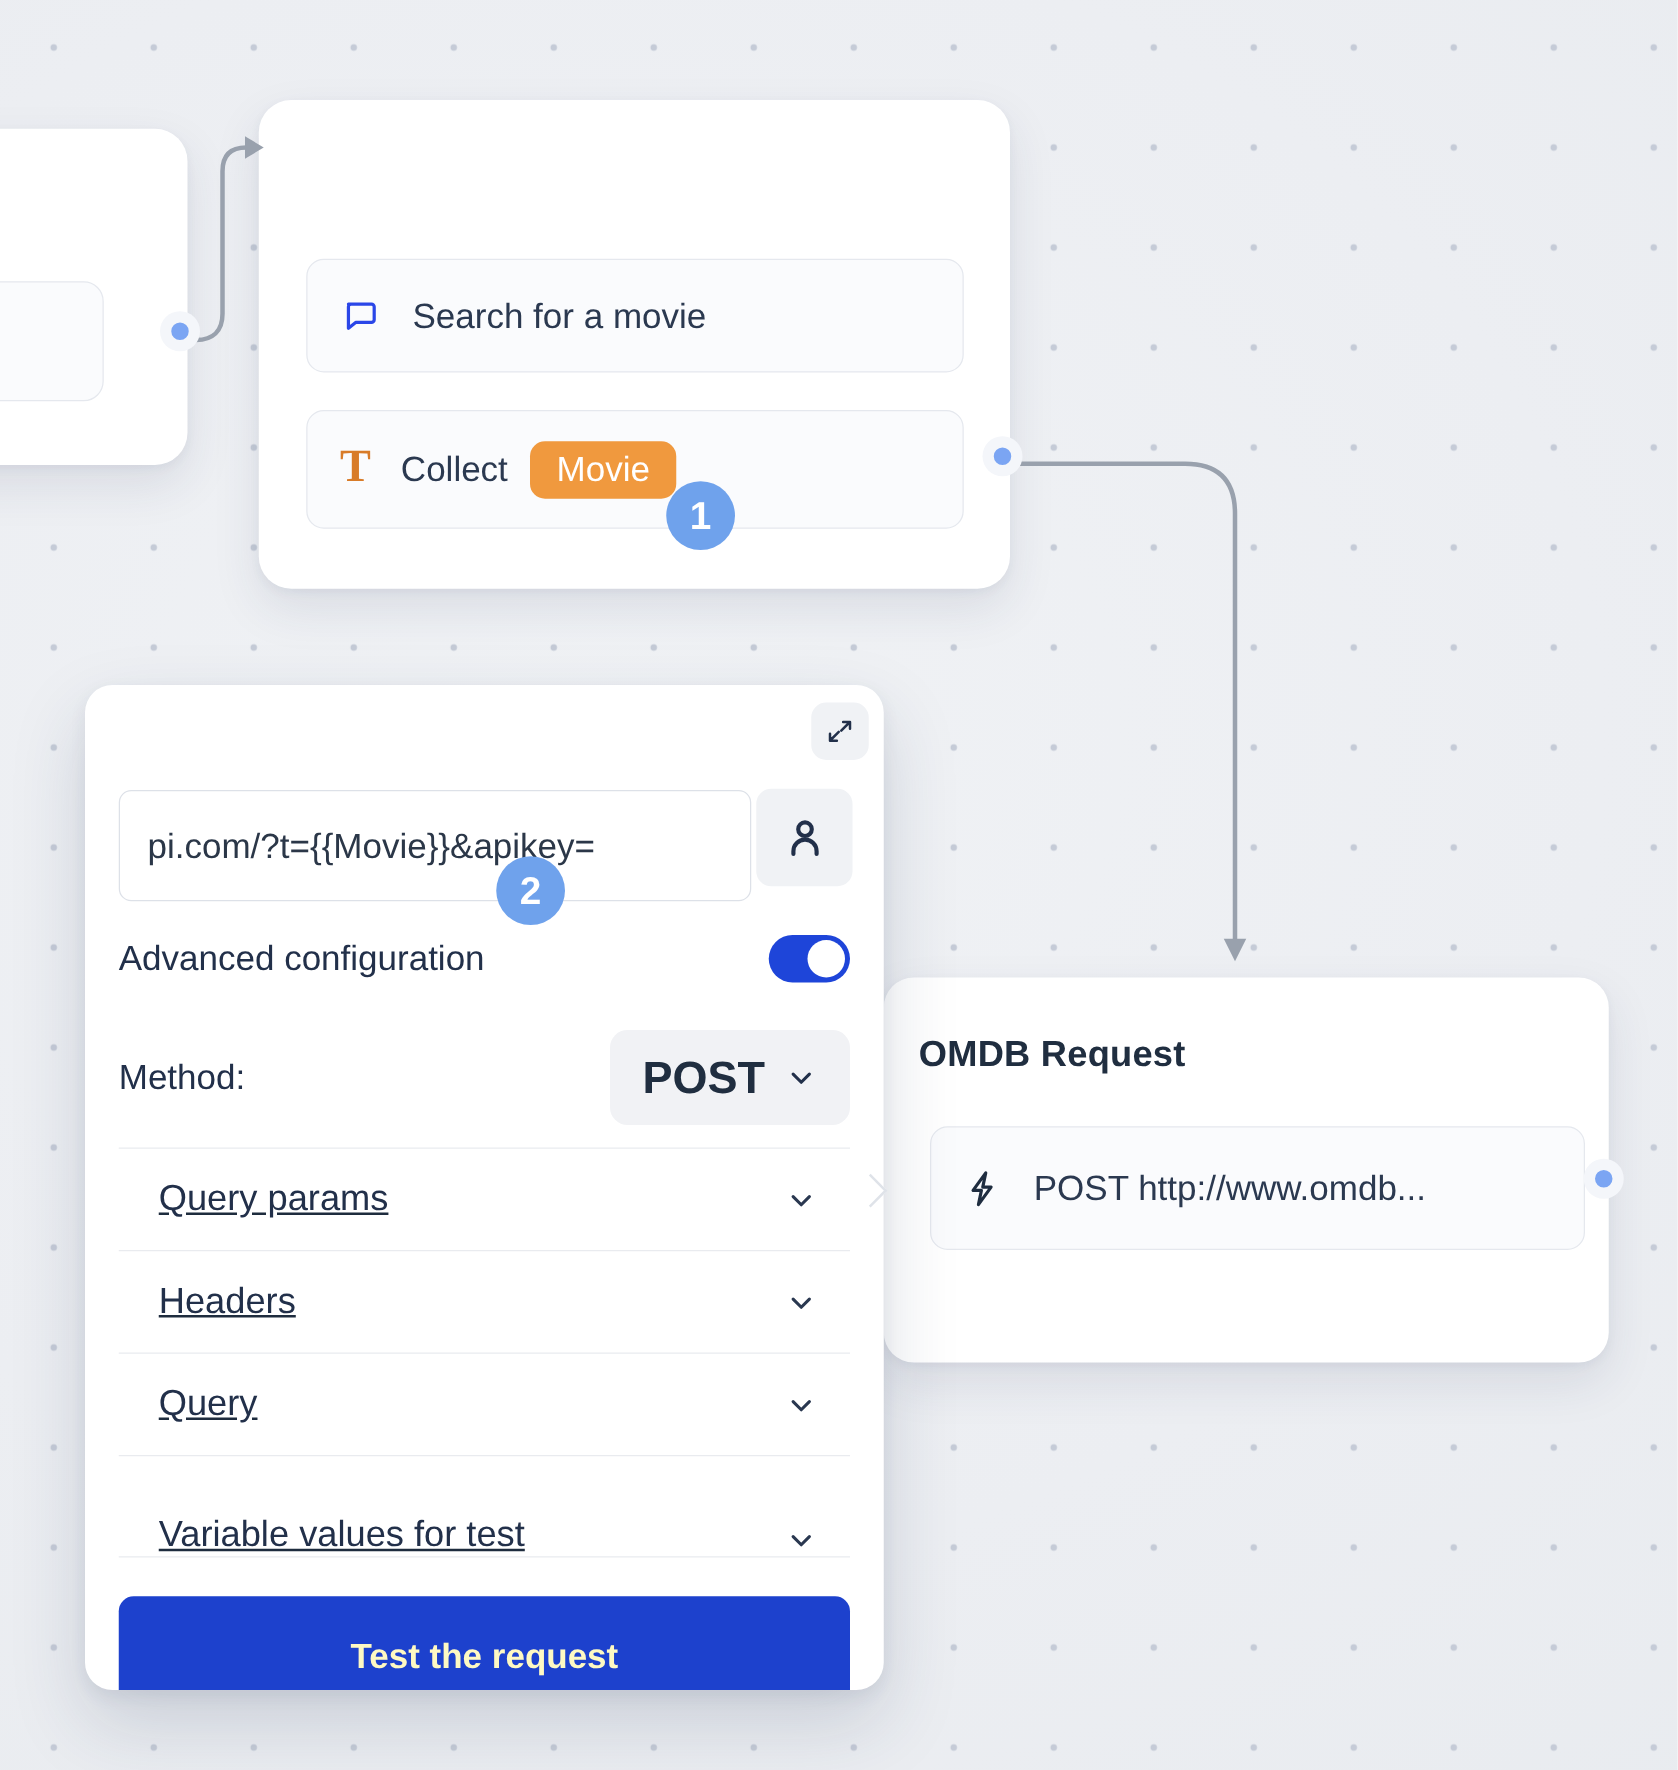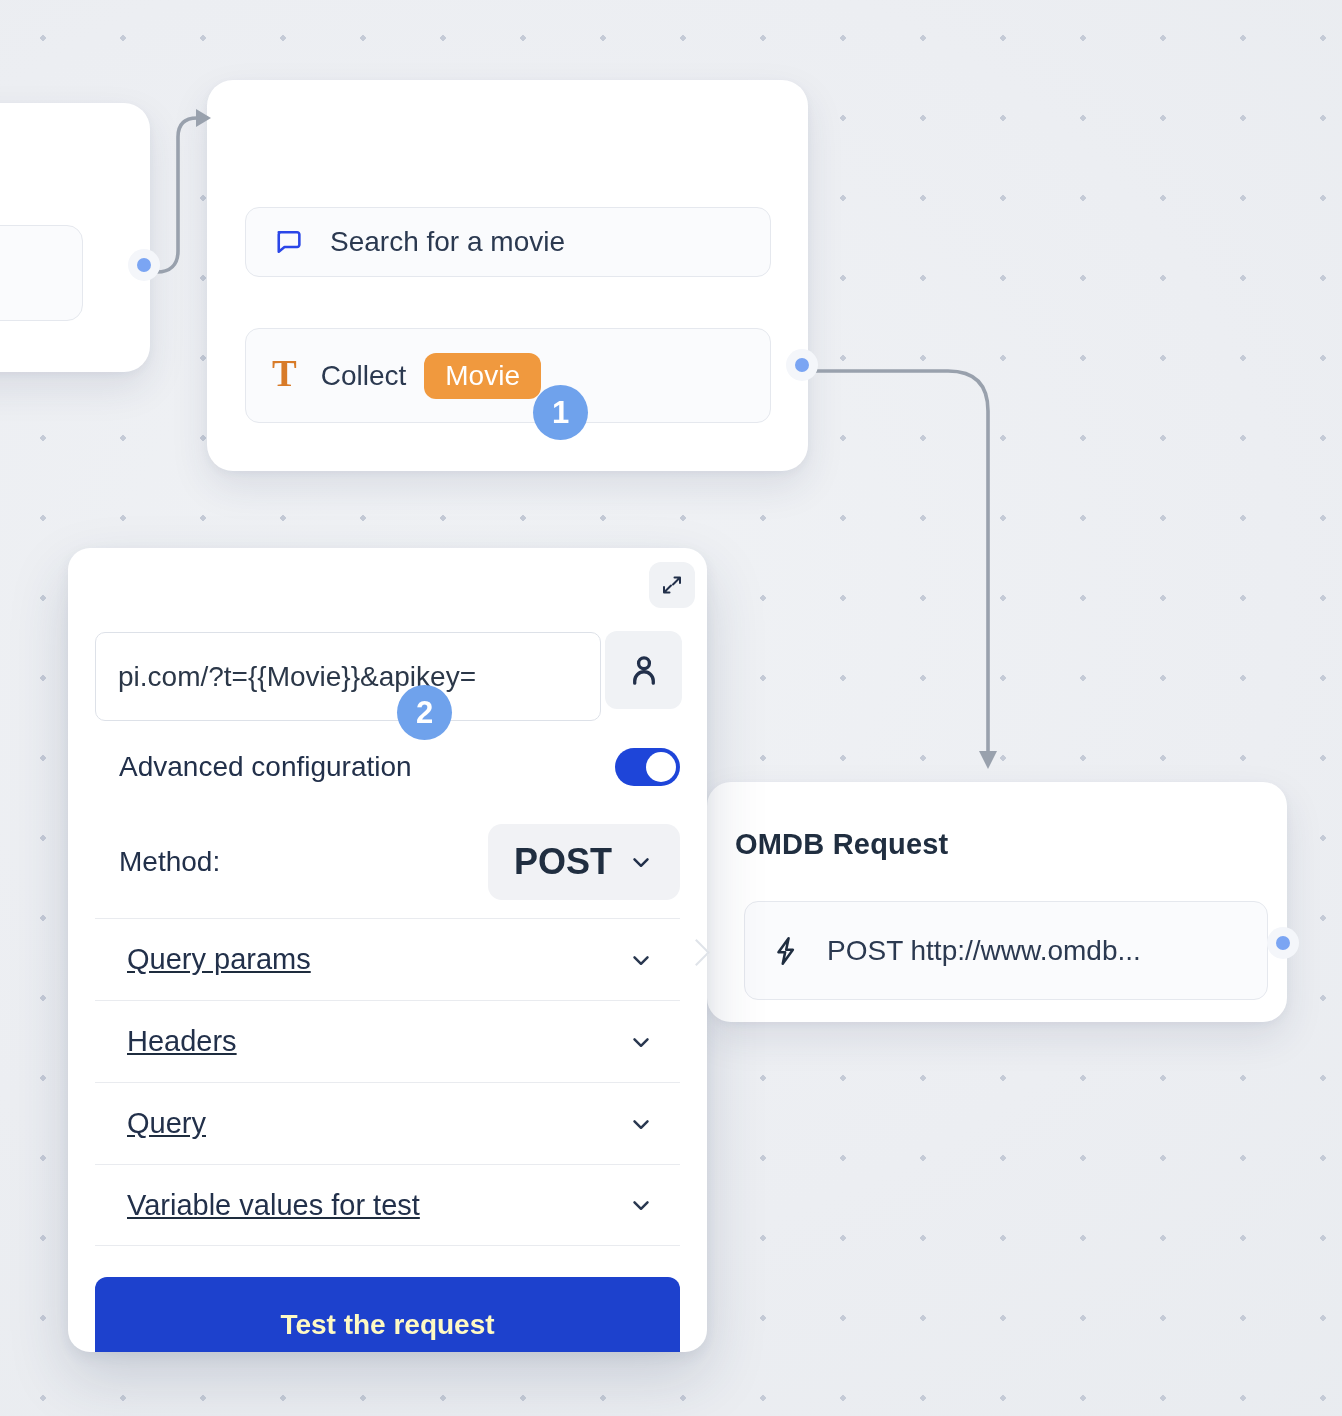--- a/index.html
+++ b/index.html
@@ -70,39 +70,39 @@
   #url-input{
     position:absolute; left:27px; top:84px; width:506px; height:89px;
     border:1.5px solid #dde1e8; border-radius:10px; background:#ffffff;
     font-family:"Liberation Sans","DejaVu Sans",sans-serif;
     font-size:28px; color:#2b3748; padding:0 18px 0 22px; outline:none;
   }
   .panel-row{
     position:absolute; left:27px; width:585px;
     display:flex; align-items:center; justify-content:space-between;
   }
-  .panel-label{ font-size:28px; color:#22304a;margin-left:24px; }
+  .panel-label{ font-size:28px; color:#22304a; }
   .toggle{
     position:relative; width:65px; height:38px; border-radius:19px; background:#1e45d9; cursor:pointer;
   }
   .toggle .knob{
     position:absolute; right:4px; top:4px; width:30px; height:30px; border-radius:50%; background:#ffffff;
   }
   .select-box{
     width:192px; height:76px; background:#f1f2f5; border-radius:14px;
     display:flex; align-items:center; justify-content:center; gap:16px;
     font-size:36px; font-weight:600; color:#202e40; cursor:pointer;
   }
   .accordion{ position:absolute; left:27px; top:370px; width:585px;text-decoration:underline; }
   .accordion-row{
     height:82px; border-top:1.5px solid #e9ebef;
     display:flex; align-items:center; justify-content:space-between;
     padding:0 26px 0 32px; cursor:pointer;
   }
-  .accordion-row:last-child{ border-bottom:1.5px solid #e9ebef; }
+  .accordion-row:last-child{ border-bottom:1.5px solid #e9ebef;align-items:flex-end; }
   .accordion-row .label{ font-size:29px; color:#22304a; }
   #test-button{
     position:absolute; left:27px; top:729px; width:585px; height:96px;
     background:#1d41cd; border:none; border-radius:12px; cursor:pointer;
     font-family:"Liberation Sans","DejaVu Sans",sans-serif;
     color:#fef9c3; font-size:28px; font-weight:700;
   }
 
   
   #omdb-notch{
@@ -118,37 +118,37 @@
 
 <div id="canvas">
 
   <div class="node" style="left:-180px; top:103px; width:330px; height:269px;">
     <div class="node-item" style="left:-40px; top:122px; width:303px; height:96px; border-radius:16px;"></div>
   </div>
 
   <div class="node" style="left:207px; top:80px; width:601px; height:391px;">
     <div class="node-title" style="left:50px; top:131px;">Movie search</div>
 
-    <div class="node-item" style="left:38px; top:127px; width:526px; height:70px;">
+    <div class="node-item" style="left:38px; top:127px; width:526px; height:91px;">
       <span>
         <svg class="icon" width="32" height="32" viewBox="0 0 24 24" fill="none" stroke="#2a46e8" stroke-width="2.1" stroke-linejoin="round" stroke-linecap="round">
           <path d="M4.5 4.5h15a1.8 1.8 0 0 1 1.8 1.8v8.4a1.8 1.8 0 0 1-1.8 1.8H9.2l-4.7 3.8V6.3a1.8 1.8 0 0 1 1.8-1.8z" transform="scale(0.92) translate(1,0.6)"></path>
         </svg>
       </span>
       <span class="label">Search for a movie</span>
     </div>
 
     <div class="node-item" style="left:38px; top:248px; width:526px; height:95px; gap:24px;">
       <span class="t-glyph">T</span>
       <span class="label">Collect</span>
       <span class="var-pill" style="margin-left:-6px;">Movie</span>
     </div>
   </div>
 
-  <div class="node" style="left:707px; top:782px; width:580px; height:240px; border-radius:24px;">
+  <div class="node" style="left:707px; top:782px; width:580px; height:308px; border-radius:24px;">
     <div class="node-title" style="left:28px; top:46px;">OMDB Request</div>
 
     <div class="node-item" style="left:37px; top:119px; width:524px; height:99px; gap:24px;">
       <span>
         <svg class="icon" width="32" height="32" viewBox="0 0 24 24" fill="none" stroke="#1f2d40" stroke-width="1.9" stroke-linejoin="round">
           <path d="M13.2 2.5 5.6 13h5l-1.8 8.5L16.4 11h-5l1.8-8.5z"></path>
         </svg>
       </span>
       <span class="label">POST http://www.omdb...</span>
     </div>

